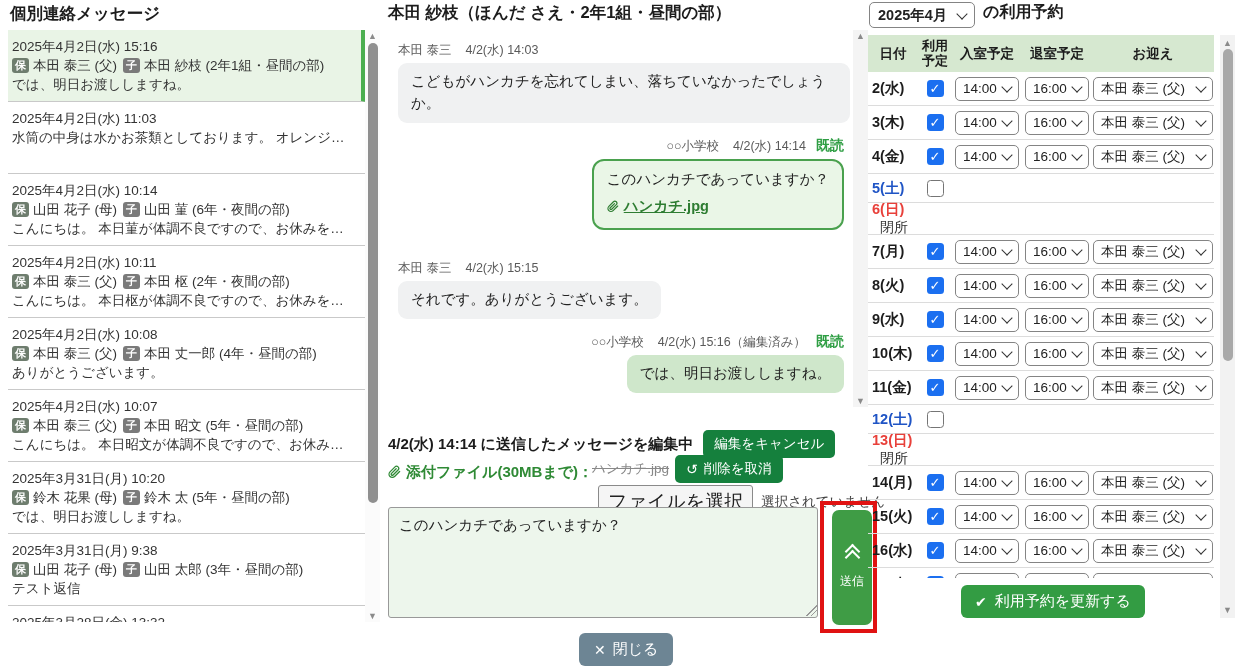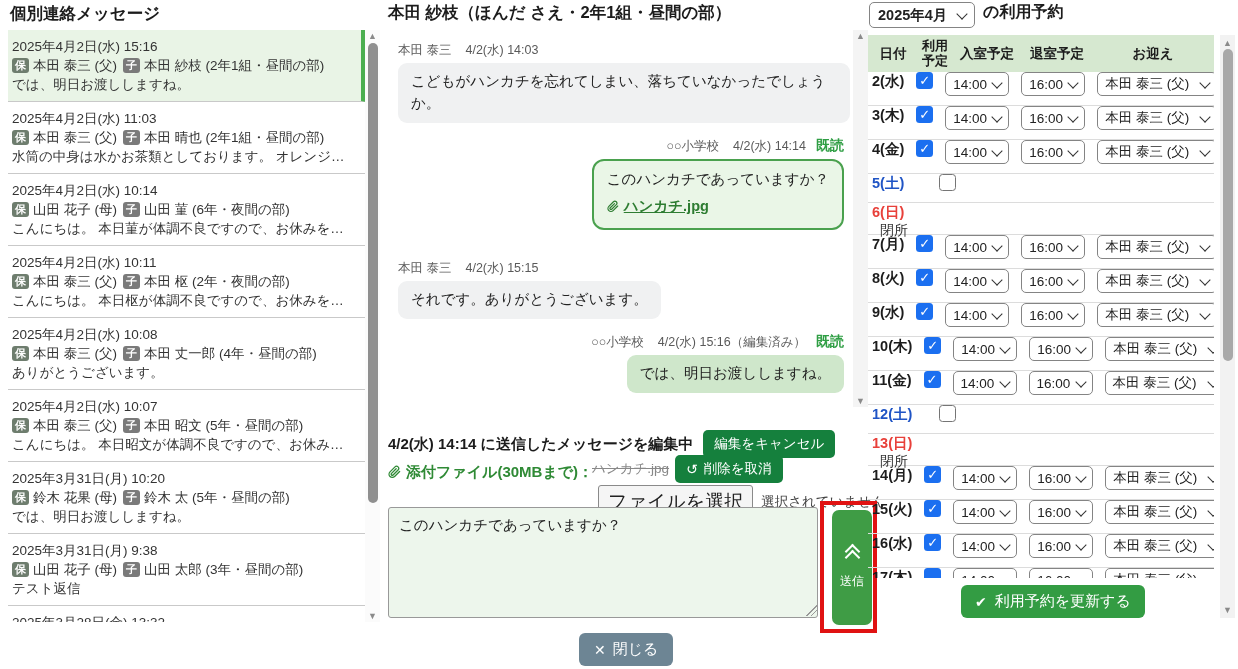--- a/index.html
+++ b/index.html
@@ -92,21 +92,21 @@
   .res-title{font-size:16px;font-weight:bold;color:#1c1c1c;}
   .res-table{position:absolute;left:868px;top:35px;width:346px;height:543px;overflow:hidden;}
   .res-head{display:flex;align-items:center;background:#d6e8d0;height:37px;font-size:13.5px;
             font-weight:bold;color:#1c1c1c;}
   .hc{text-align:center;}
   .hc.two-line{line-height:1.12;font-size:13px;}
   .col-day{width:50px;box-sizing:border-box;padding-left:4px;}
   .col-cb{width:34px;display:flex;justify-content:center;}
   .col-in,.col-out{width:70px;display:flex;justify-content:center;}
   .col-pickup{width:122px;display:flex;justify-content:center;}
-  .res-row{display:flex;align-items:flex-start;height:33px;border-bottom:1px solid #dcdcdc;font-size:14px;gap:12px;}
+  .res-row{display:flex;align-items:center;height:33px;border-bottom:1px solid #dcdcdc;font-size:14px;}
   .res-row .day{font-weight:bold;color:#1c1c1c;font-size:14.5px;}
   .res-row.sat{height:28px;}
   .res-row.sat .day{color:#1f54c5;}
   .res-row.sun{height:31px;}
   .res-row.sun .day{color:#e8403a;}
   .closed-label{font-size:14px;color:#333;margin-left:8px;}
   .cb{width:17px;height:17px;box-sizing:border-box;border-radius:3.5px;cursor:pointer;
       display:flex;align-items:center;justify-content:center;}
   .cb.checked{background:#1b6ff0;}
   .cb .tick{color:#fff;font-size:13px;font-weight:bold;line-height:1;}
@@ -128,23 +128,20 @@
     <div class="contact-list" id="contact-list">
         <div class="contact-item selected">
     <div class="item-date">2025年4月2日(水) 15:16</div>
     <div class="item-people">
       <span class="badge guardian">保</span><span>本田 泰三 (父)</span><span class="badge child">子</span><span>本田 紗枝 (2年1組・昼間の部)</span>
     </div>
     <div class="item-preview">では、明日お渡ししますね。</div>
   </div>
         <div class="contact-item">
     <div class="item-date">2025年4月2日(水) 11:03</div>
-    <div class="item-people">
-      <span class="badge guardian">保</span><span>本田 泰三 (父)</span><span class="badge child">子</span><span>本田 晴也 (2年1組・昼間の部)</span>
-    </div>
     <div class="item-preview">水筒の中身は水かお茶類としております。 オレンジ…</div>
   </div>
         <div class="contact-item">
     <div class="item-date">2025年4月2日(水) 10:14</div>
     <div class="item-people">
       <span class="badge guardian">保</span><span>山田 花子 (母)</span><span class="badge child">子</span><span>山田 菫 (6年・夜間の部)</span>
     </div>
     <div class="item-preview">こんにちは。 本日菫が体調不良ですので、お休みを…</div>
   </div>
         <div class="contact-item">

